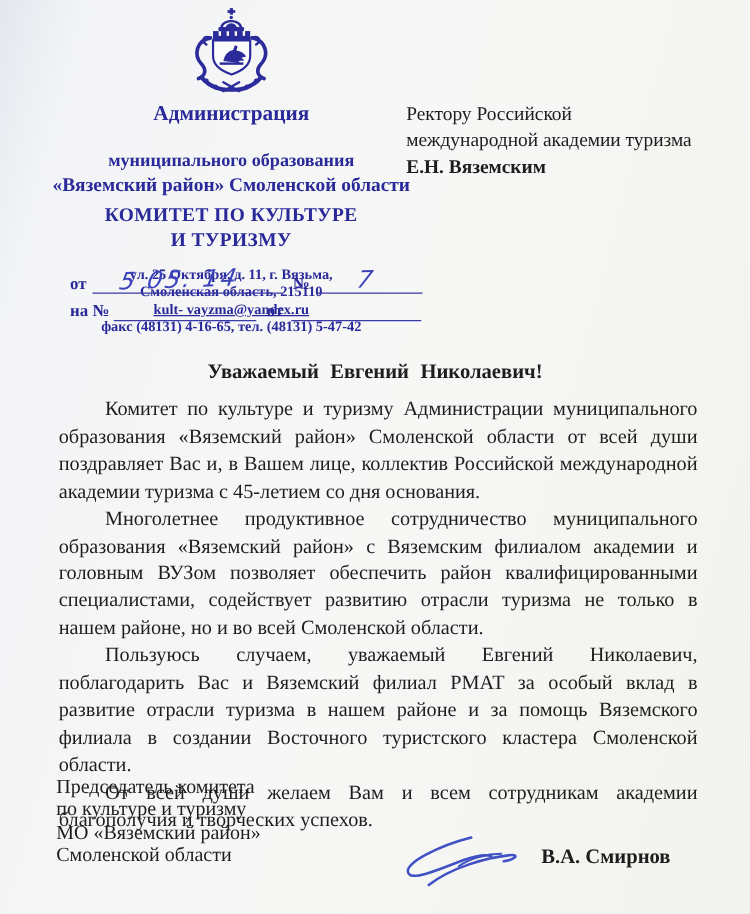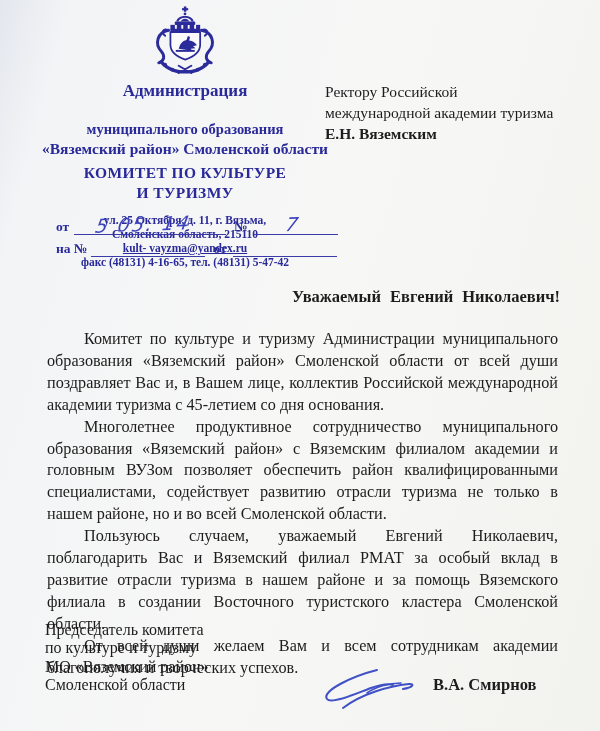--- a/index.html
+++ b/index.html
@@ -33,23 +33,23 @@
   .ref .lbl2{margin-left:8px;}
   .hand{position:absolute;bottom:-1px;color:#3c43bb;
         font-family:"DejaVu Sans",sans-serif;font-style:italic;font-weight:normal;
         transform:skewX(-12deg) rotate(-2deg);letter-spacing:2px;}
   .hand-date{left:22px;font-size:19px;}
   .hand-num{left:32px;font-size:19px;}
   
   .recipient{position:absolute;left:325px;top:81px;width:255px;font-size:15.5px;line-height:21px;}
   .recipient .name{font-weight:bold;}
   
-  .salutation{position:absolute;left:40px;top:287px;width:520px;text-align:right;
+  .salutation{position:absolute;left:40px;top:287px;width:520px;text-align:center;
               font-size:16.5px;font-weight:bold;word-spacing:5px;}
-  .body-text{position:absolute;left:47px;top:329px;width:511px;}
+  .body-text{position:absolute;left:47px;top:317px;width:511px;}
   .body-text p{margin:0;font-size:16.2px;line-height:21.9px;text-align:justify;text-indent:37px;}
   
   .sig-title{position:absolute;left:45px;top:621px;width:240px;font-size:16px;line-height:18.4px;}
   .sig-flourish{position:absolute;left:305px;top:663px;}
   .sig-name{position:absolute;left:433px;top:675px;width:150px;font-size:16.5px;font-weight:bold;}
 </style>
 </head>
 <body>
 
 <div class="paper">

